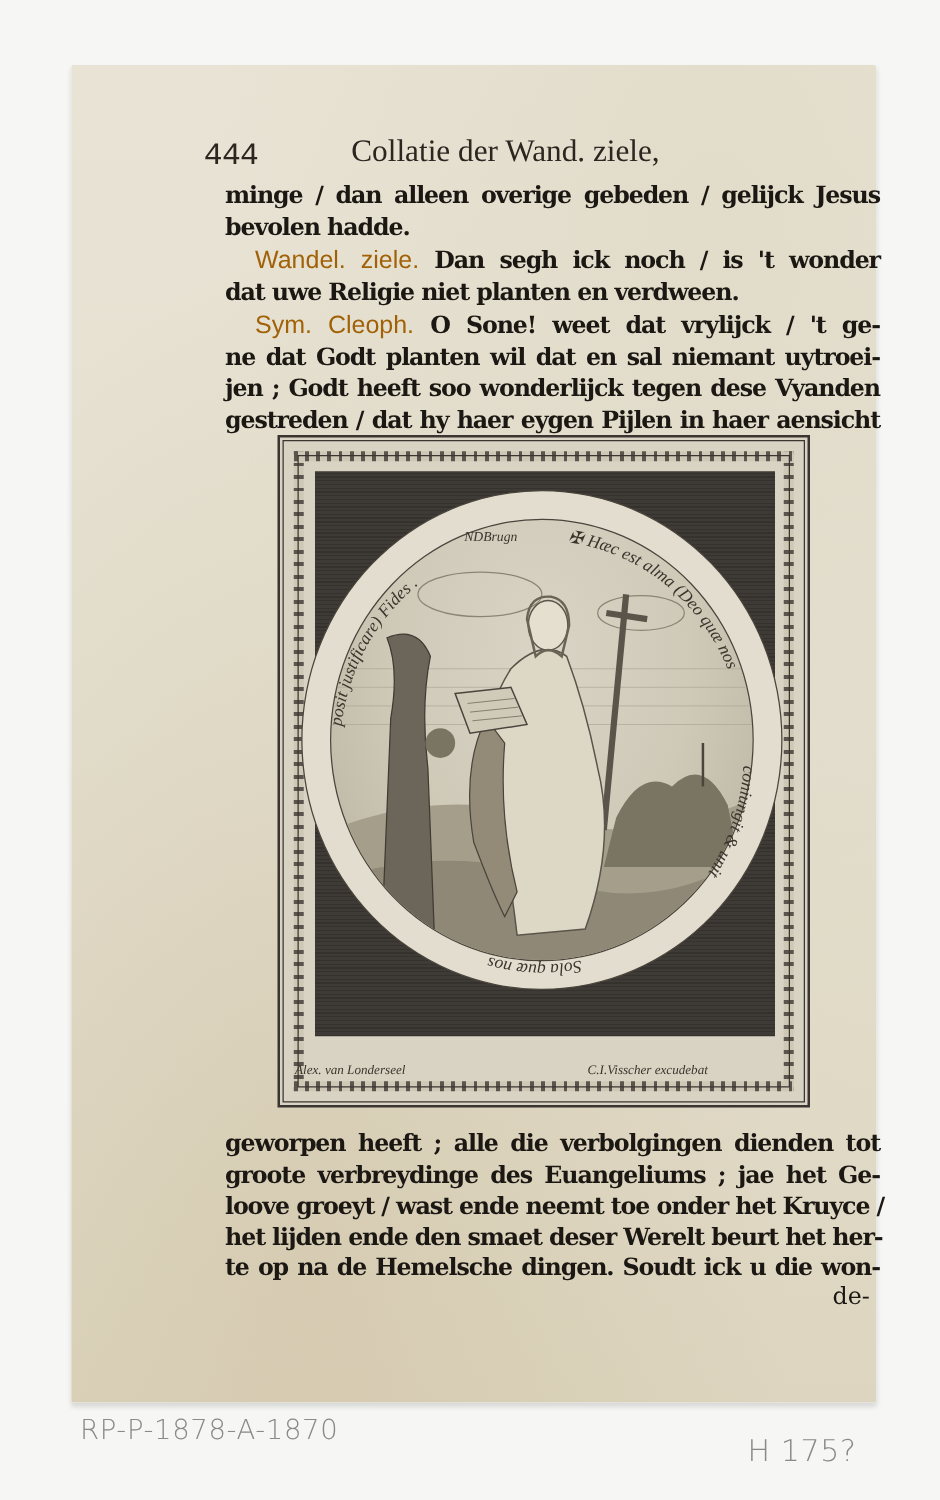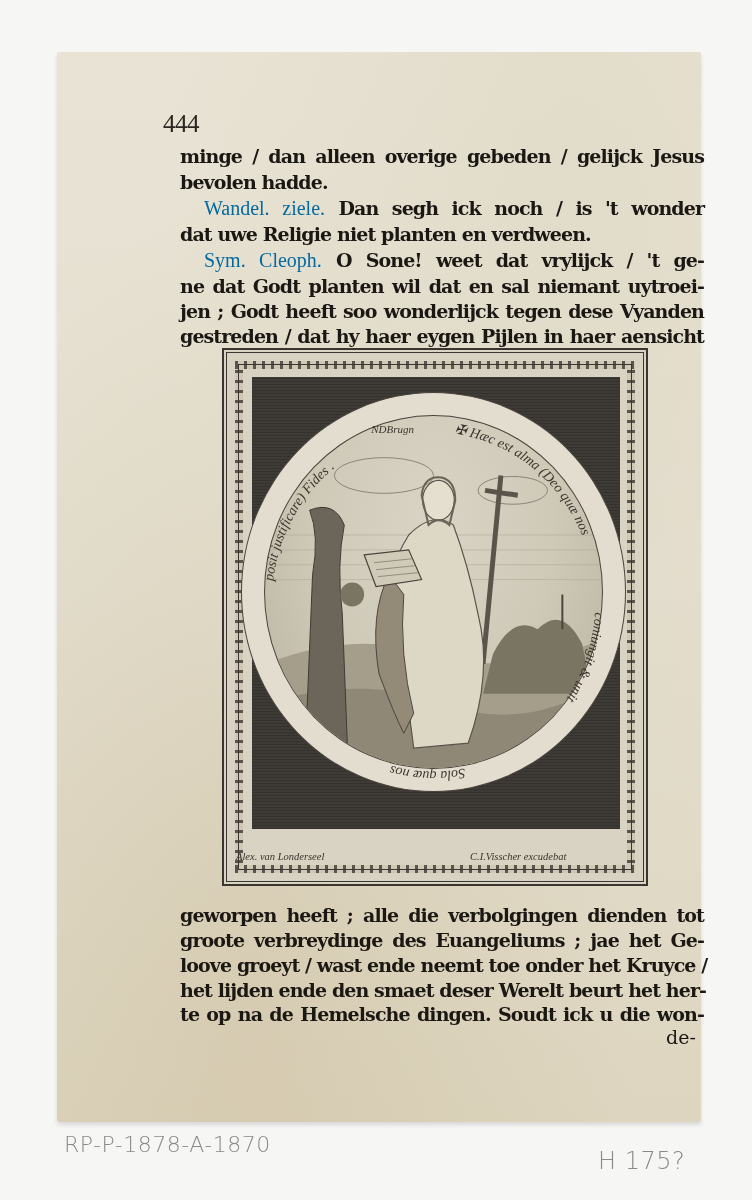--- a/index.html
+++ b/index.html
@@ -14,32 +14,32 @@
         radial-gradient(ellipse at 30% 90%, rgba(190,170,130,0.25), transparent 60%),
         radial-gradient(ellipse at 80% 10%, rgba(200,190,160,0.18), transparent 55%),
         linear-gradient(180deg,#e8e3d4 0%,#e4dfcf 50%,#ddd5bf 100%);
       box-shadow: 0 3px 4px rgba(0,0,0,0.12);
       border-radius:2px;
     }
     .header {
       position:absolute; left:163px; top:108px; width:540px; height:34px;
       font-family:"Liberation Serif", serif; font-size:25px; color:#2b2620;
     }
-    .header .pagenum { position:absolute; left:0; top:2px; letter-spacing:-0.5px; }
+    .header .pagenum { position:absolute; left:0; top:2px; letter-spacing:-0.5px;font-family:Liberation Mono, monospace; }
     .header .running { position:absolute; left:118px; top:0; }
     .line {
       position:absolute; left:164px; width:524px; height:26px;
       font-family:"DejaVu Serif", serif; font-weight:bold;
       font-size:19px; line-height:26px; white-space:nowrap;
       color:#1b1713; letter-spacing:-0.9px;
       text-align:justify; text-align-last:justify;margin-left:16px;
     }
     .line.indent { padding-left:24px; width:500px; }
     .line.left { text-align-last:left; }
-    .line .rm { font-family:Liberation Serif, serif; font-weight:normal; font-size:20px; letter-spacing:0; color:#0369a1; }
+    .line .rm { font-family:Liberation Sans, sans-serif; font-weight:normal; font-size:20px; letter-spacing:0; color:#a16207; }
     .catch { position:absolute; left:666px; top:1026px; font-weight:normal; font-size:19px; color:#1b1713; font-family:"DejaVu Serif", serif; }
 
     
     .frame {
       position:absolute; left:222px; top:348px; width:426px; height:538px;
       border:2px solid #3a3530; background:#d9d3c3; box-sizing:border-box;
     }
     .frame .beads {
       position:absolute; inset:3px; border:8px solid transparent; box-sizing:border-box;
       background:
@@ -86,20 +86,21 @@
       font-size:22px; letter-spacing:0.5px; font-weight:300;
     }
   </style>
 </head>
 <body>
 
 <div class="sheet"></div>
 
 <div class="header">
   <span class="pagenum">444</span>
+  <span class="running">Collatie der Wand. ziele,</span>
 </div>
 
 <div class="line" style="top:143px"><span>minge / dan alleen overige gebeden / gelijck Jesus</span></div>
 <div class="line left" style="top:169px"><span>bevolen hadde.</span></div>
 <div class="line indent" style="top:195px"><span class="rm">Wandel. ziele.</span> <span>Dan segh ick noch / is 't wonder</span></div>
 <div class="line left" style="top:221px"><span>dat uwe Religie niet planten en verdween.</span></div>
 <div class="line indent" style="top:247px"><span class="rm">Sym. Cleoph.</span> <span>O Sone! weet dat vrylijck / 't ge-</span></div>
 <div class="line" style="top:273px"><span>ne dat Godt planten wil dat en sal niemant uytroei-</span></div>
 <div class="line" style="top:298px"><span>jen ; Godt heeft soo wonderlijck tegen dese Vyanden</span></div>
 <div class="line" style="top:323px"><span>gestreden / dat hy haer eygen Pijlen in haer aensicht</span></div>

